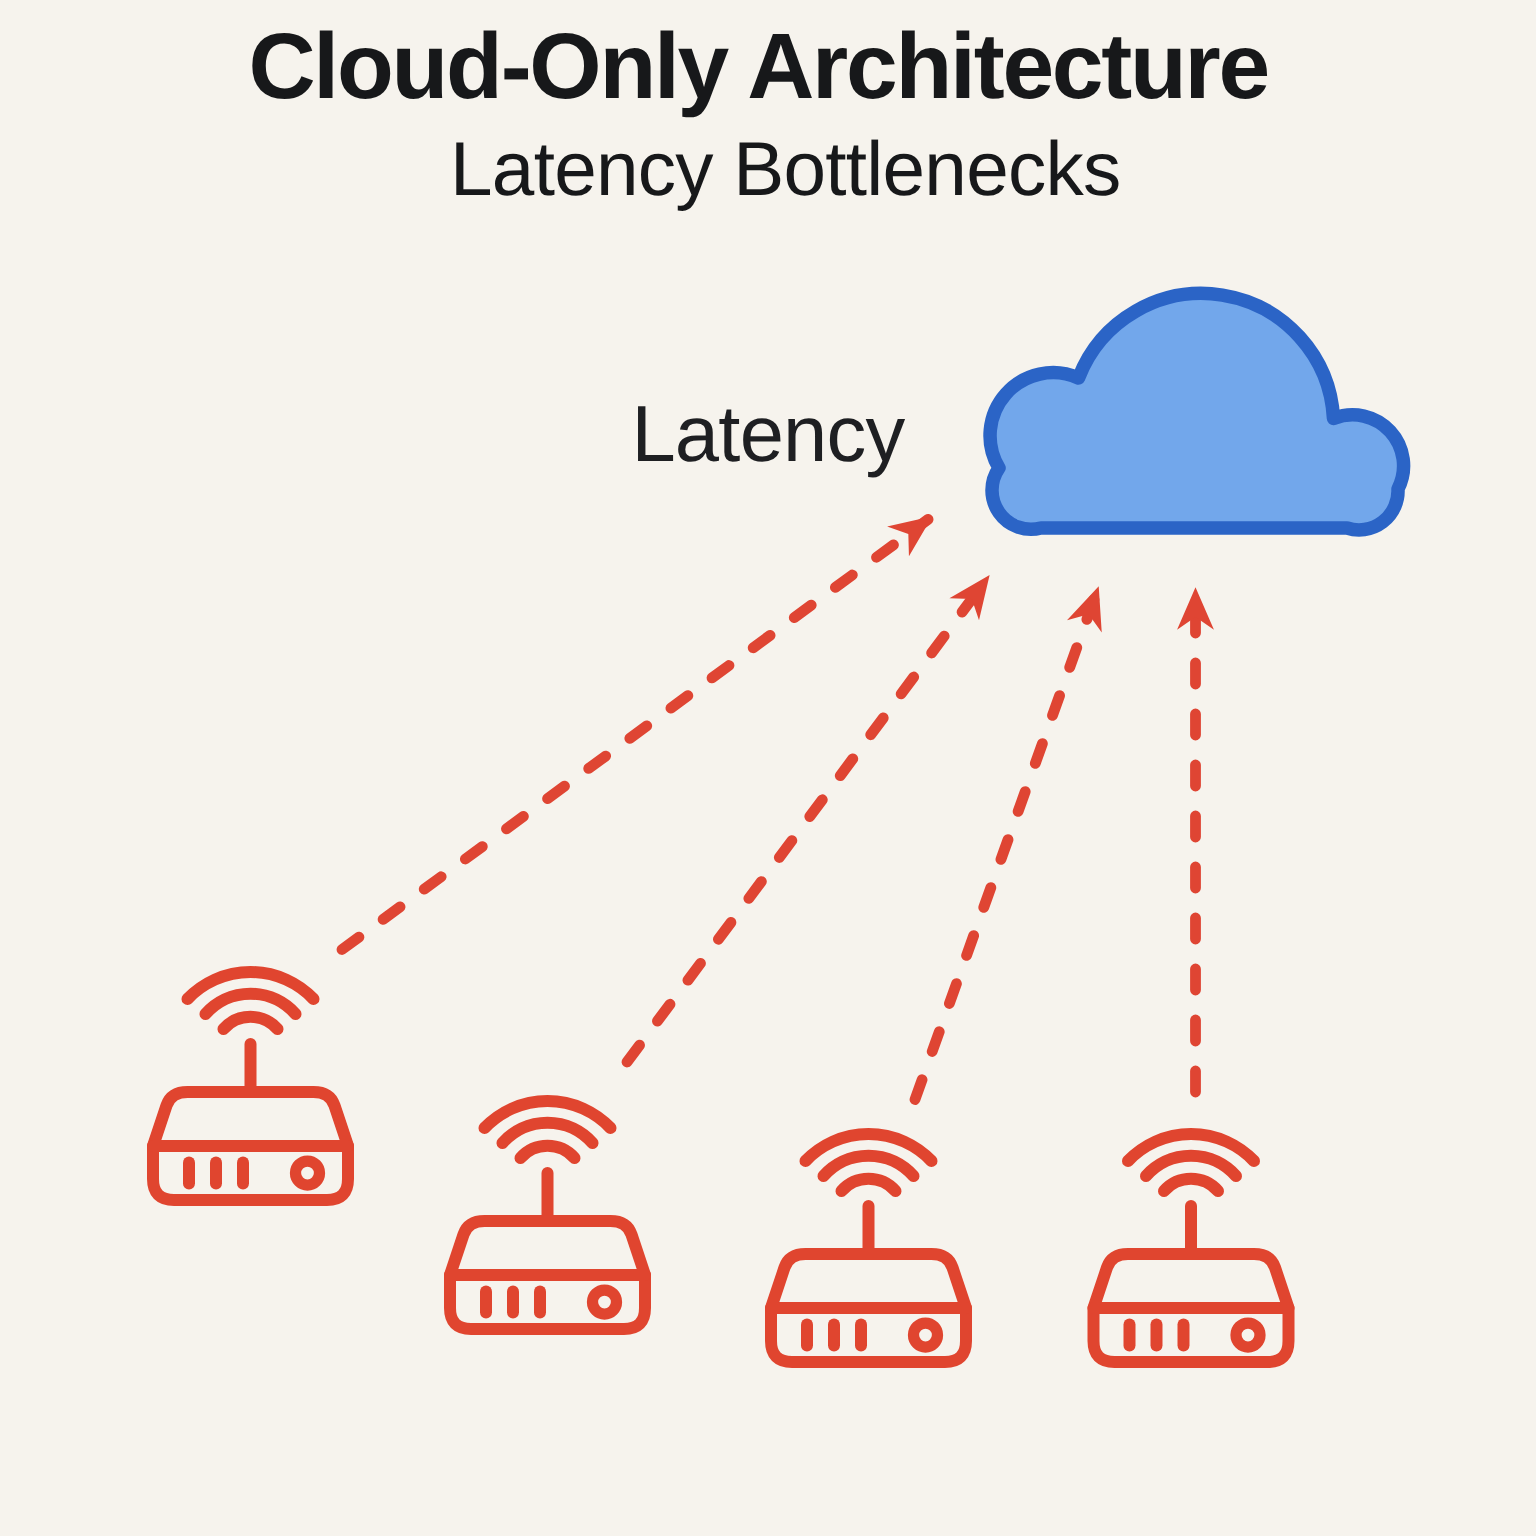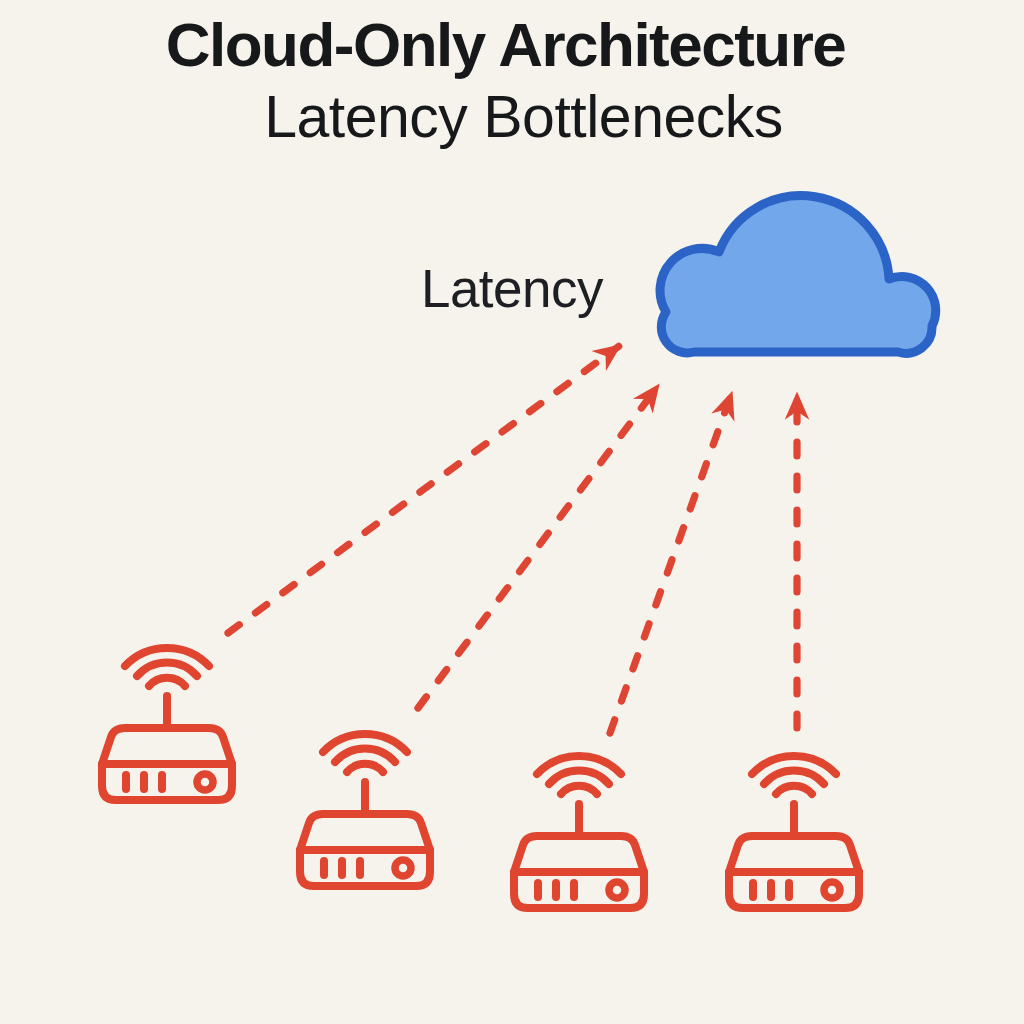--- a/index.html
+++ b/index.html
@@ -29,21 +29,21 @@
   .title {
     margin: 8px 0 0 0;
     font-size: 62px;
     font-weight: 700;
     letter-spacing: -1.5px;
     color: var(--title-text, #17181A);
     line-height: 1.18;
   }
   .subtitle {
     margin: 4px 0 0 0;
-    font-size: 59px;
+    font-size: 51px;
     font-weight: 400;
     letter-spacing: -0.5px;
     color: var(--title-text, #17181A);
     line-height: 1.1;
     padding-left: 36px;
   }
   .diagram-svg {
     position: absolute;
     inset: 0;
     width: 1024px;

